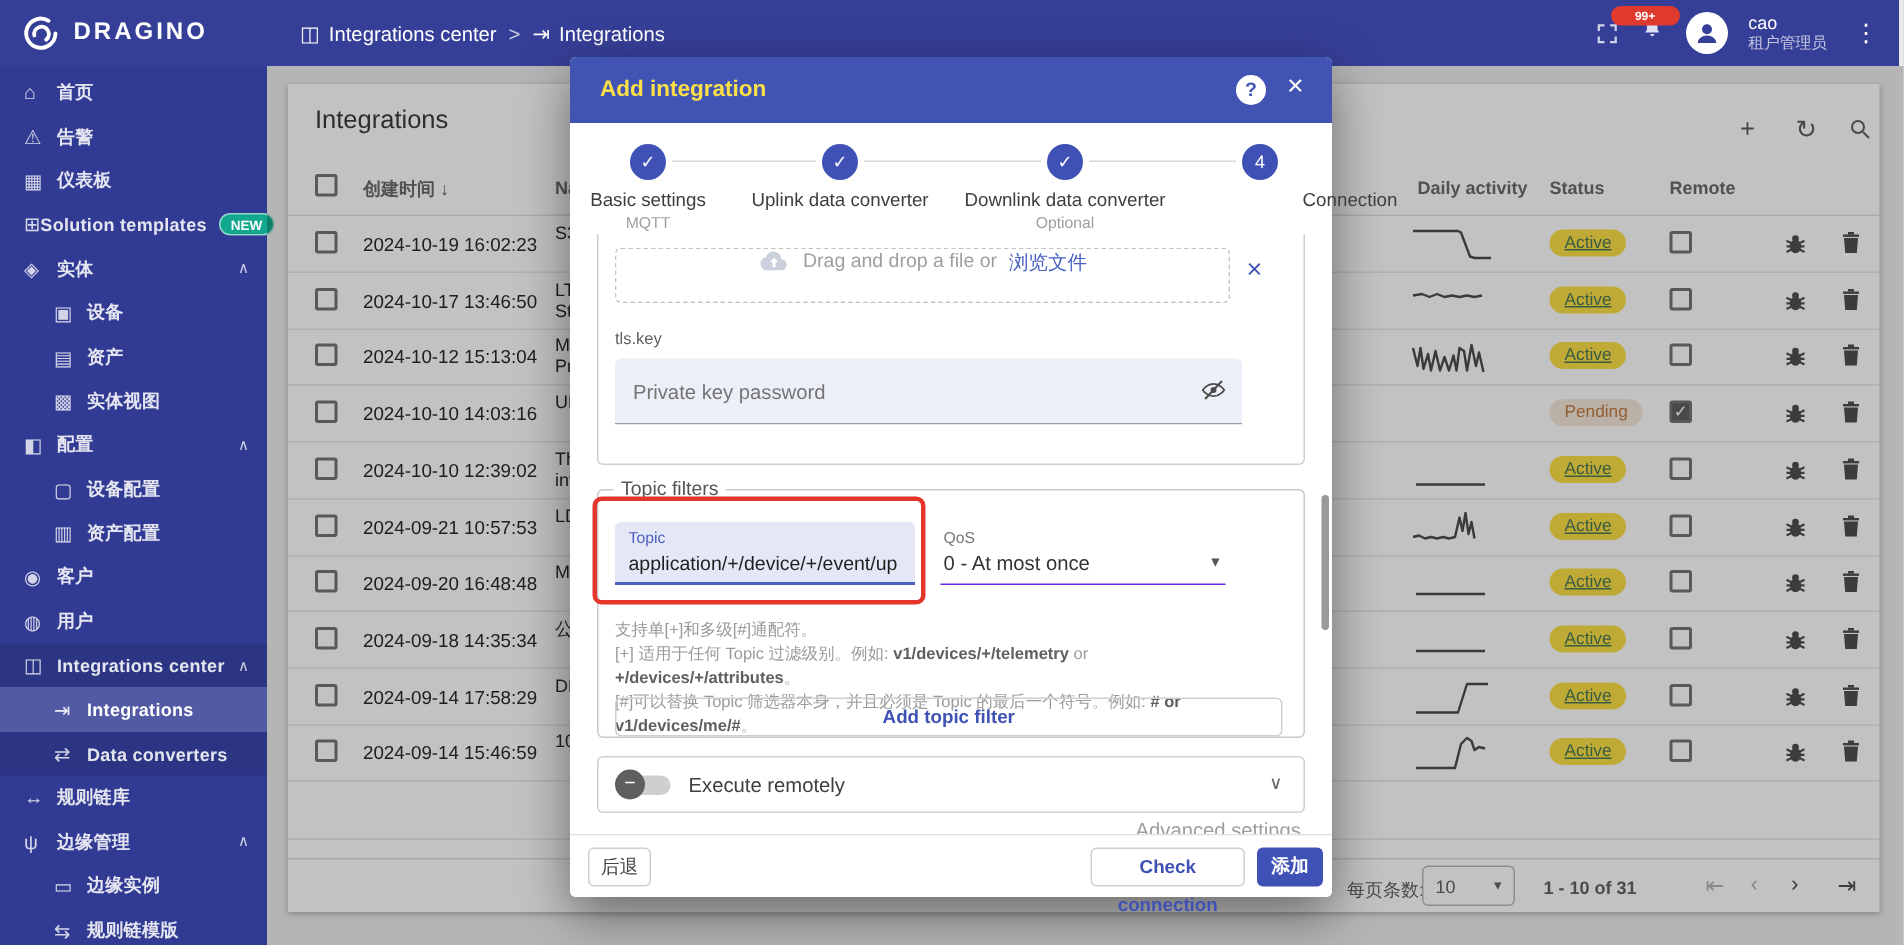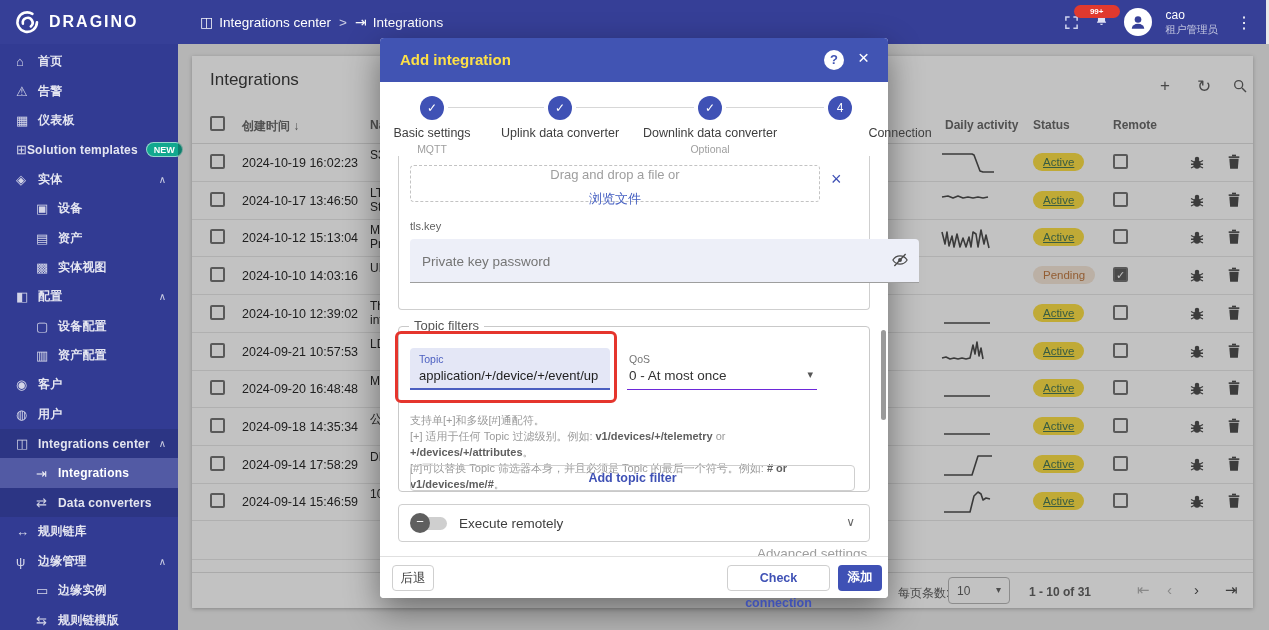--- a/index.html
+++ b/index.html
@@ -94,26 +94,26 @@
   .step-circle { position:absolute; top:58px; width:24px; height:24px; border-radius:50%;
     background:#3f51b5; color:#fff; text-align:center; line-height:24px; font-size:12px; }
   .step-lbl { position:absolute; top:88px; font-size:12.5px; color:#3e3e3e; text-align:center;
     transform:translateX(-50%); white-space:nowrap; }
   .step-sub { position:absolute; top:105px; font-size:10.5px; color:#9e9e9e; text-align:center;
     transform:translateX(-50%); white-space:nowrap; }
 
   #sec-tls { position:absolute; left:18px; top:118px; width:472px; height:154px;
     border:1px solid #cfcfcf; border-top:none; border-radius:0 0 4px 4px; }
   #dropzone { position:absolute; left:30px; top:127px; width:410px; height:37px;
-    border:1px dashed #c3c3c3; border-radius:4px; display:flex; align-items:center;
-    justify-content:center; gap:8px; font-size:13px; color:#9e9e9e;flex-direction:column; }
+    border:1px dashed #c3c3c3; border-radius:4px; display:flex; align-items:flex-start;
+    justify-content:center; gap:8px; font-size:13px; color:#9e9e9e; }
   #browse-link { color:#4761c2; cursor:pointer; }
   #clear-file { position:absolute; left:451px; top:131px; color:#3f51b5; font-size:18px; cursor:pointer; }
   #tls-key-label { position:absolute; left:30px; top:182px; font-size:11px; color:#616161; }
-  #pwd-field { position:absolute; left:30px; top:201px; width:509px; height:44px; background:#edeff8;
+  #pwd-field { position:absolute; left:30px; top:201px; width:418px; height:44px; background:#edeff8;
     border-bottom:1px solid #9e9e9e; border-radius:4px 4px 0 0; }
   #pwd-ph { position:absolute; left:12px; top:15px; font-size:13.5px; color:#757575; }
   #pwd-eye { position:absolute; right:10px; top:12px; cursor:pointer; }
 
   #fs-topic { position:absolute; left:18px; top:288px; width:472px; height:166px;
     border:1px solid #c9c9c9; border-radius:4px; }
   #fs-legend { position:absolute; left:10px; top:-9px; background:#fff; padding:0 5px;
     font-size:13px; color:#555; }
   #topic-field { position:absolute; left:30px; top:310px; width:200px; height:42px; background:#e4e7f6;
     border-bottom:2px solid #4b5fc0; border-radius:4px 4px 0 0; overflow:hidden; }

